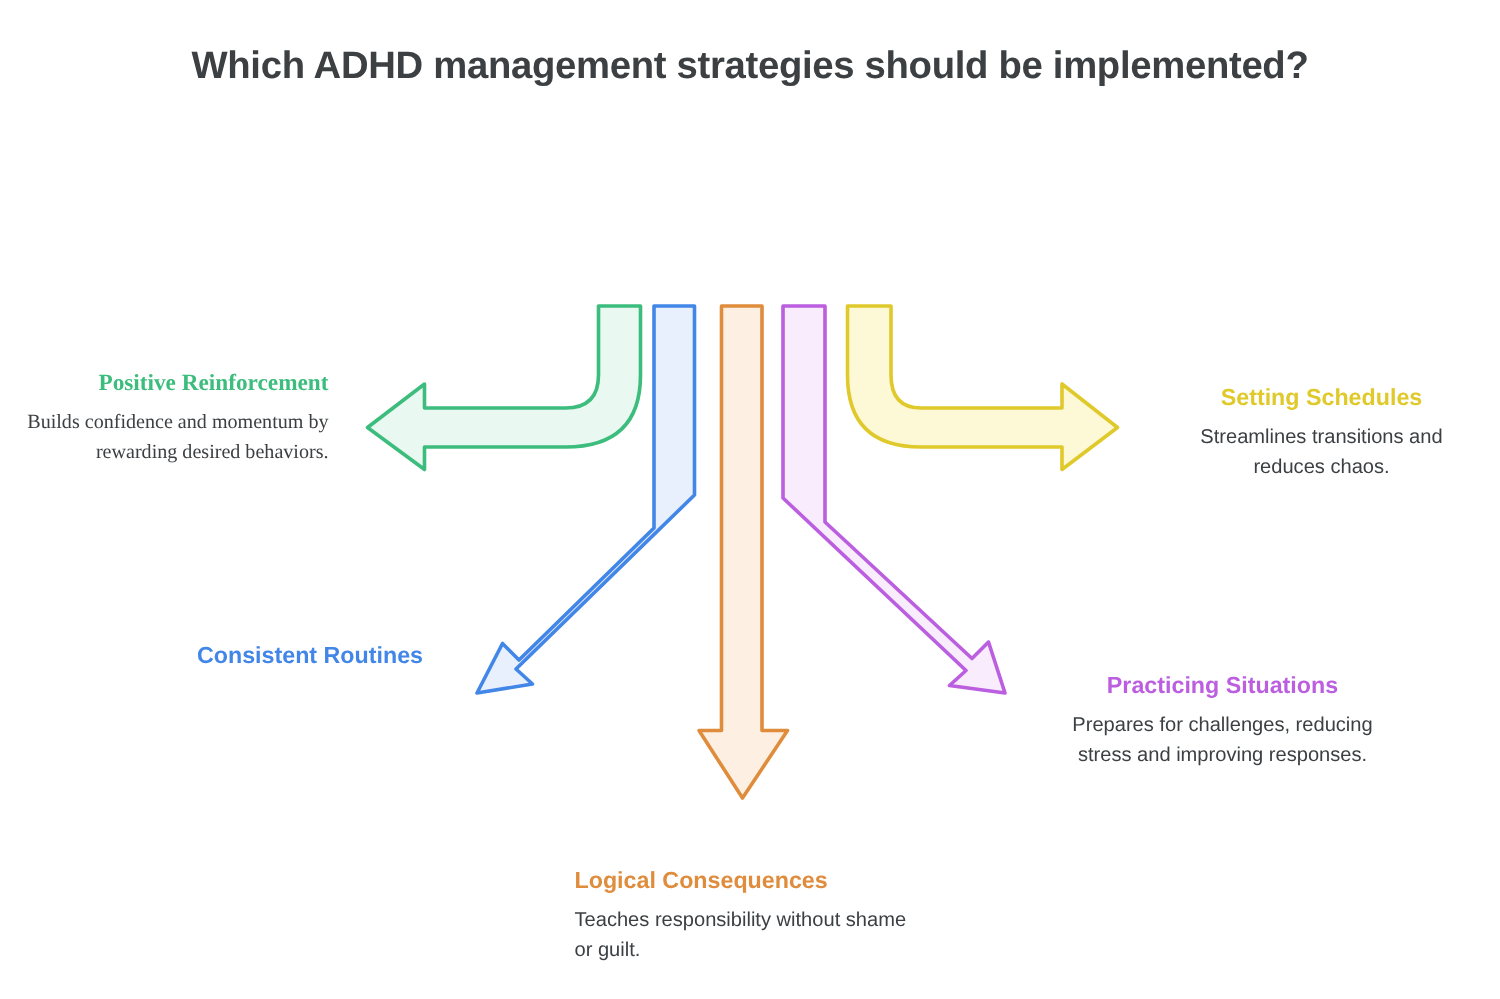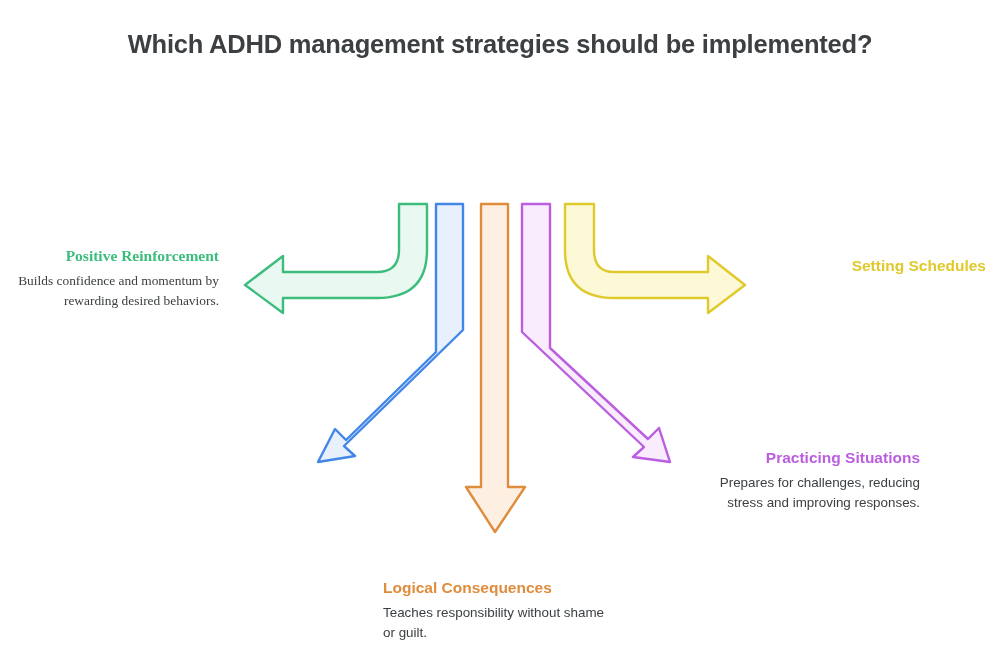--- a/index.html
+++ b/index.html
@@ -58,21 +58,21 @@
     margin: 0 0 5px 0;
   }
   .label-body {
     font-size: 13.4px;
     line-height: 1.45;
     color: #3c4043;
     margin: 0;
   }
 
   .align-right { text-align: right; }
-  .align-left  { text-align: right; }
+  .align-left  { text-align: center; }
   .align-center{ }
 
   
   #block-positive-reinforcement {
     left: 14px;  top: 246px;  width: 205px; font-family: Liberation Serif, serif;
   }
   #block-consistent-routines {
     left: 96px;  top: 428px;  width: 186px;
   }
   #block-logical-consequences {
@@ -151,29 +151,31 @@
              L 594 204
              Z" fill="#fdf8d6" stroke="#e0c92b" stroke-width="2.4" stroke-linejoin="round"></path>
   </svg>
 
   <div class="label-block align-right" id="block-positive-reinforcement">
     <div class="label-heading" style="color:#3dbd7d">Positive Reinforcement</div>
     <div class="label-body">Builds confidence and momentum by rewarding desired behaviors.</div>
   </div>
 
   <div class="label-block align-right" id="block-consistent-routines">
+    <div class="label-heading" style="color:#4286e8">Consistent Routines</div>
   </div>
 
   <div class="label-block align-center" id="block-logical-consequences">
     <div class="label-heading" style="color:#df8c3c">Logical Consequences</div>
     <div class="label-body">Teaches responsibility without shame or guilt.</div>
   </div>
 
   <div class="label-block align-left" id="block-practicing-situations">
     <div class="label-heading" style="color:#bb5ee0">Practicing Situations</div>
     <div class="label-body">Prepares for challenges, reducing stress and improving responses.</div>
   </div>
 
   <div class="label-block align-left" id="block-setting-schedules">
     <div class="label-heading" style="color:#e0c92b">Setting Schedules</div>
+    <div class="label-body">Streamlines transitions and reduces chaos.</div>
   </div>
 
 </div>
 
 </body></html>

